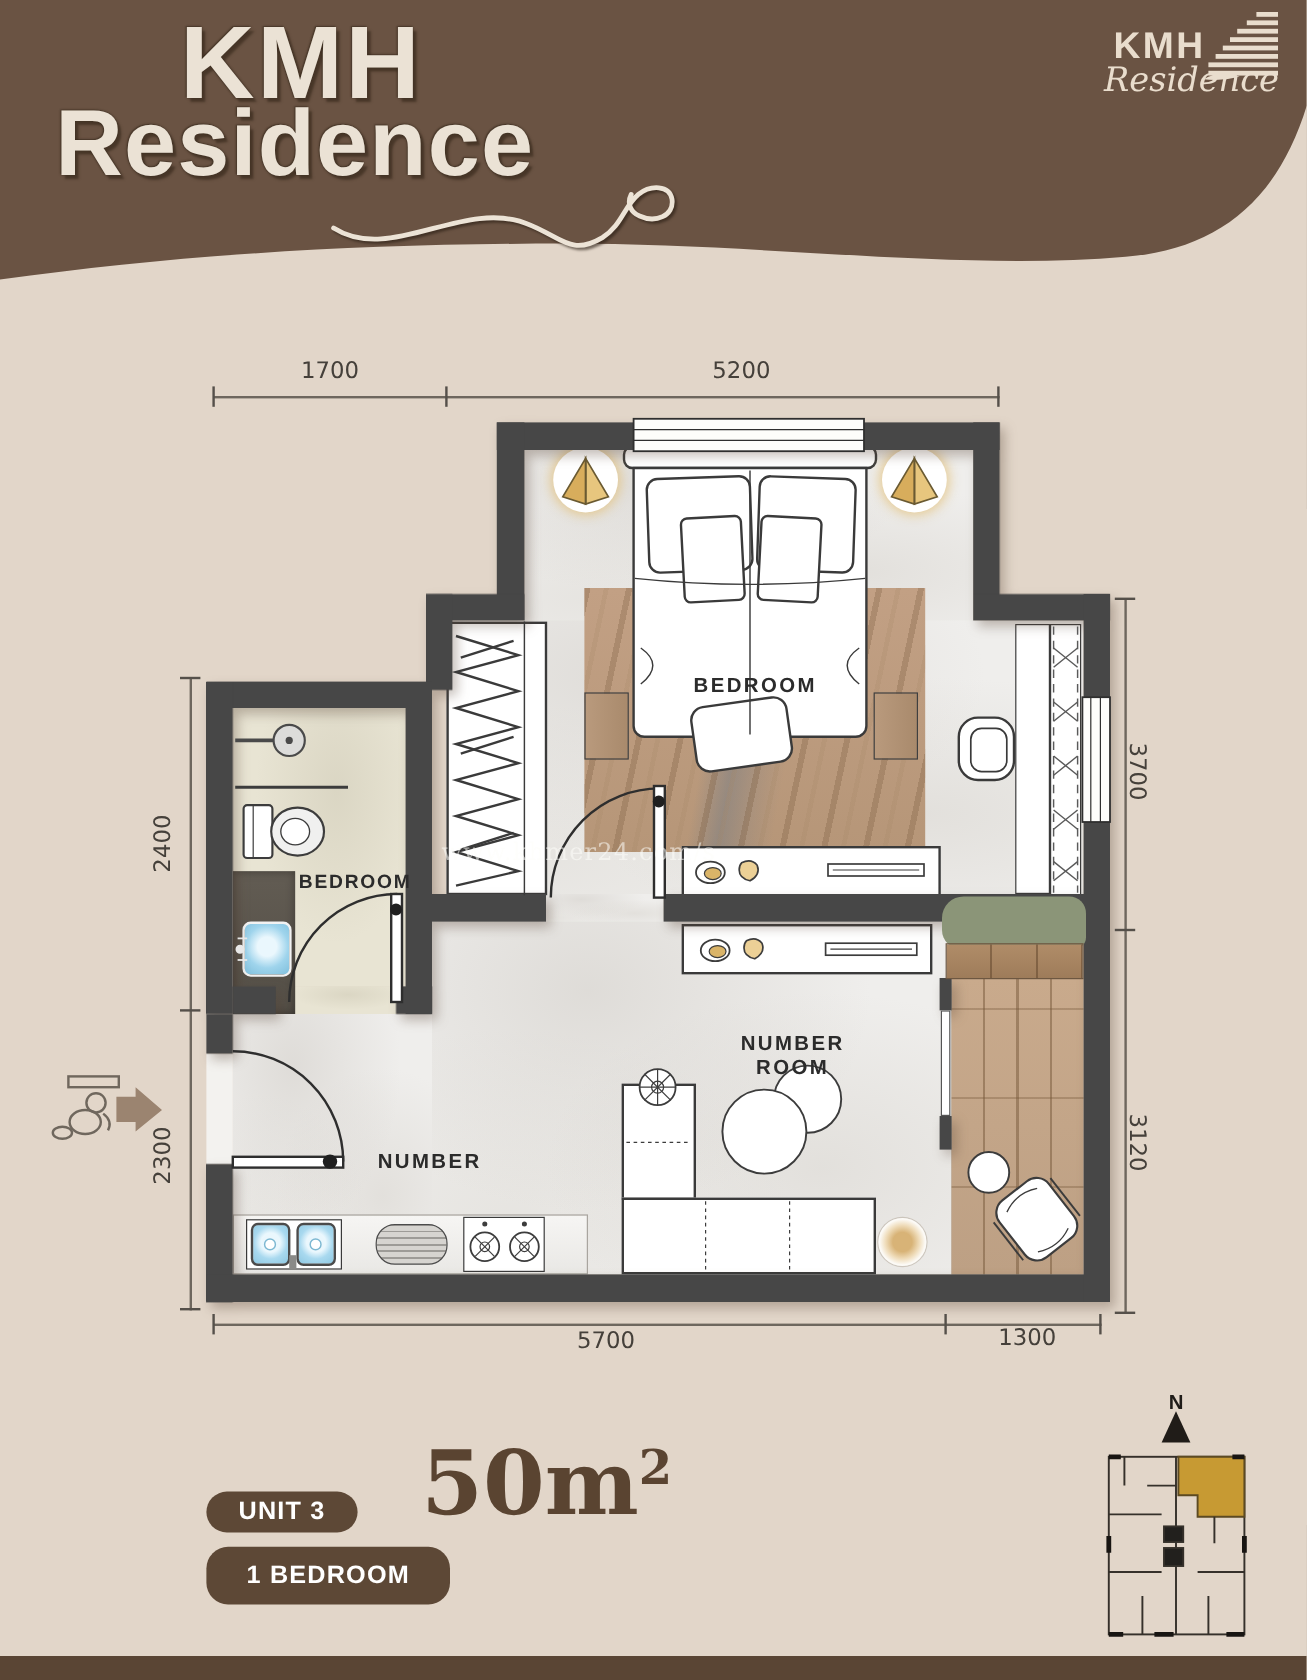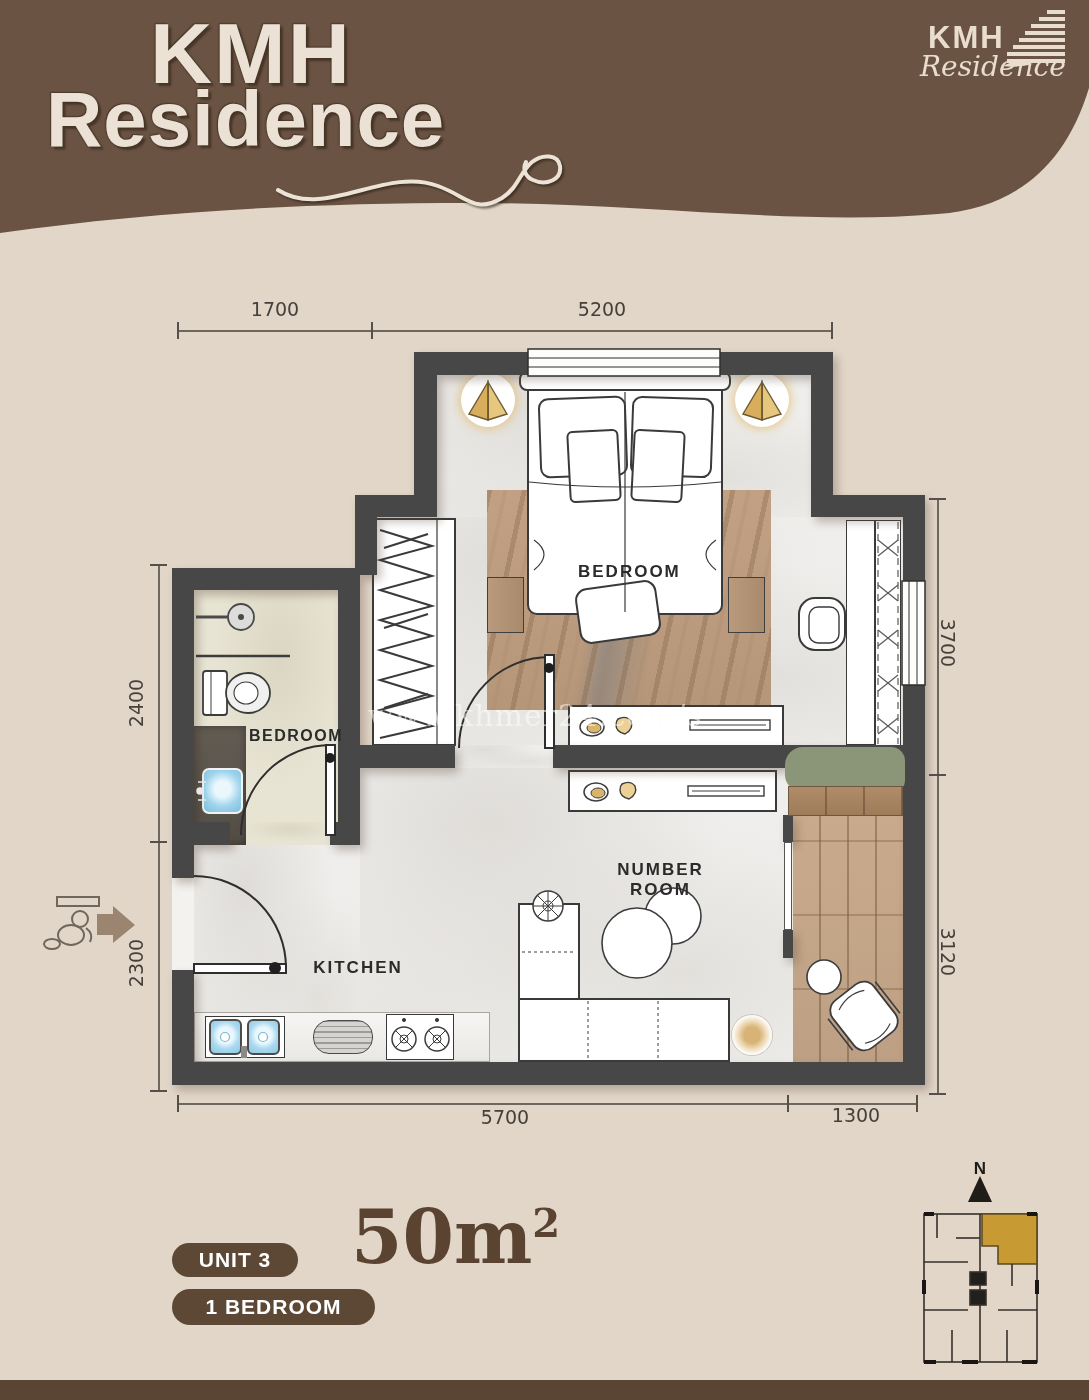--- a/index.html
+++ b/index.html
@@ -34,21 +34,21 @@
   .roomlabel{position:absolute;z-index:50;font-weight:700;color:#2b2b2b;letter-spacing:2px;
              font-size:17px;text-align:center;}
   .dimline{position:absolute;background:#6e675e;z-index:50;}
   .tick{position:absolute;background:#55504a;z-index:50;}
   .dim{position:absolute;z-index:50;color:#45403a;font-size:19px;text-align:center;width:80px;
        font-family:"DejaVu Sans",sans-serif;}
   .rot-l{transform:rotate(-90deg);}
   .rot-r{transform:rotate(90deg);}
   .lamp{position:absolute;width:54px;height:54px;border-radius:50%;background:#fff;z-index:25;
         box-shadow:0 0 10px 2px rgba(228,193,120,.8);}
-  .watermark{position:absolute;z-index:60;font-family:"DejaVu Serif",serif;font-size:30px;
+  .watermark{position:absolute;z-index:60;font-family:"DejaVu Serif",serif;font-size:20px;
         color:rgba(253,253,250,.55);letter-spacing:1px;white-space:nowrap;}
   
   .pill{position:absolute;background:#5d4836;border-radius:18px;color:#fff;font-weight:700;
         display:flex;align-items:center;justify-content:center;letter-spacing:1px;z-index:6;}
   .area{position:absolute;left:303px;top:1194px;z-index:6;font-family:"DejaVu Serif",serif;
         font-weight:700;font-size:74px;color:#5a4431;margin-left:48px;}
   .area sup{font-size:40px;}
   .botbar{position:absolute;left:0;top:1380px;width:1089px;height:20px;background:#5a4534;z-index:5;}
   .contact{position:absolute;left:431px;top:1359px;width:230px;height:39px;background:#f6c843;
         border-radius:20px;z-index:7;display:flex;align-items:center;justify-content:center;
@@ -350,28 +350,28 @@
       <ellipse cx="71" cy="935" rx="13" ry="10"></ellipse>
       <ellipse cx="52" cy="944" rx="8" ry="5"></ellipse>
       <path d="M86,928 q8,6 4,14"></path>
     </g>
     <polygon points="97,914 113,914 113,906 135,925 113,943 113,935 97,935" fill="#9b8470"></polygon>
   </svg>
 
   <div class="roomlabel" style="left:578px;top:562px;width:100px;">BEDROOM</div>
   <div class="roomlabel" style="left:231px;top:727px;width:130px;font-size:16px;letter-spacing:1.5px;">BEDROOM</div>
   <div class="roomlabel" style="left:598px;top:860px;width:125px;">NUMBER ROOM</div>
-  <div class="roomlabel" style="left:308px;top:958px;width:100px;">KITCHEN</div>
+  <div class="roomlabel" style="left:308px;top:958px;width:100px;">NUMBER</div>
 
   <div class="dimline" style="left:178px;top:330px;width:655px;height:1.5px;"></div>
   <div class="tick" style="left:177px;top:322px;width:2px;height:17px;"></div>
   <div class="tick" style="left:371px;top:322px;width:2px;height:17px;"></div>
   <div class="tick" style="left:831px;top:322px;width:2px;height:17px;"></div>
   <div class="dim" style="left:235px;top:298px;">1700</div>
-  <div class="dim" style="left:562px;top:298px;">5200</div>
+  <div class="dim" style="left:562px;top:298px;text-align:right;">5200</div>
 
   <div class="dimline" style="left:158px;top:565px;width:1.5px;height:527px;"></div>
   <div class="tick" style="left:150px;top:564px;width:17px;height:2px;"></div>
   <div class="tick" style="left:150px;top:841px;width:17px;height:2px;"></div>
   <div class="tick" style="left:150px;top:1090px;width:17px;height:2px;"></div>
   <div class="dim rot-l" style="left:96px;top:692px;">2400</div>
   <div class="dim rot-l" style="left:96px;top:952px;">2300</div>
 
   <div class="dimline" style="left:937px;top:499px;width:1.5px;height:596px;"></div>
   <div class="tick" style="left:929px;top:498px;width:17px;height:2px;"></div>
@@ -384,21 +384,21 @@
   <div class="tick" style="left:177px;top:1095px;width:2px;height:17px;"></div>
   <div class="tick" style="left:787px;top:1095px;width:2px;height:17px;"></div>
   <div class="tick" style="left:916px;top:1095px;width:2px;height:17px;"></div>
   <div class="dim" style="left:465px;top:1106px;">5700</div>
   <div class="dim" style="left:816px;top:1104px;text-align:center;">1300</div>
 
   <div class="watermark" style="left:368px;top:698px;">www.khmer24.com/s</div>
 
   <div class="pill" style="left:172px;top:1243px;width:126px;height:34px;font-size:21px;">UNIT 3</div>
   <div class="area"><span>50m</span><sup>2</sup></div>
-  <div class="pill" style="left:172px;top:1289px;width:203px;height:36px;font-size:21px;">1 BEDROOM</div>
+  <div class="pill" style="left:172px;top:1289px;width:203px;height:48px;font-size:21px;">1 BEDROOM</div>
 
   <svg class="keyplan" width="160" height="218" viewBox="0 0 160 218">
     <text x="80" y="26" text-anchor="middle" font-family="Liberation Sans, sans-serif" font-weight="bold" font-size="17" fill="#201c18" id="north-label">N</text>
     <polygon points="68,54 80,28 92,54" fill="#201c18"></polygon>
     <g transform="translate(22,62)" stroke="#35302a" stroke-width="1.6" fill="none">
       <rect x="2" y="4" width="113" height="148"></rect>
       <polygon points="60,4 115,4 115,54 76,54 76,36 60,36" fill="#c79a33" stroke="#5c4a22"></polygon>
       <line x1="58" y1="4" x2="58" y2="152"></line>
       <line x1="2" y1="52" x2="46" y2="52"></line>
       <line x1="2" y1="100" x2="46" y2="100"></line>

